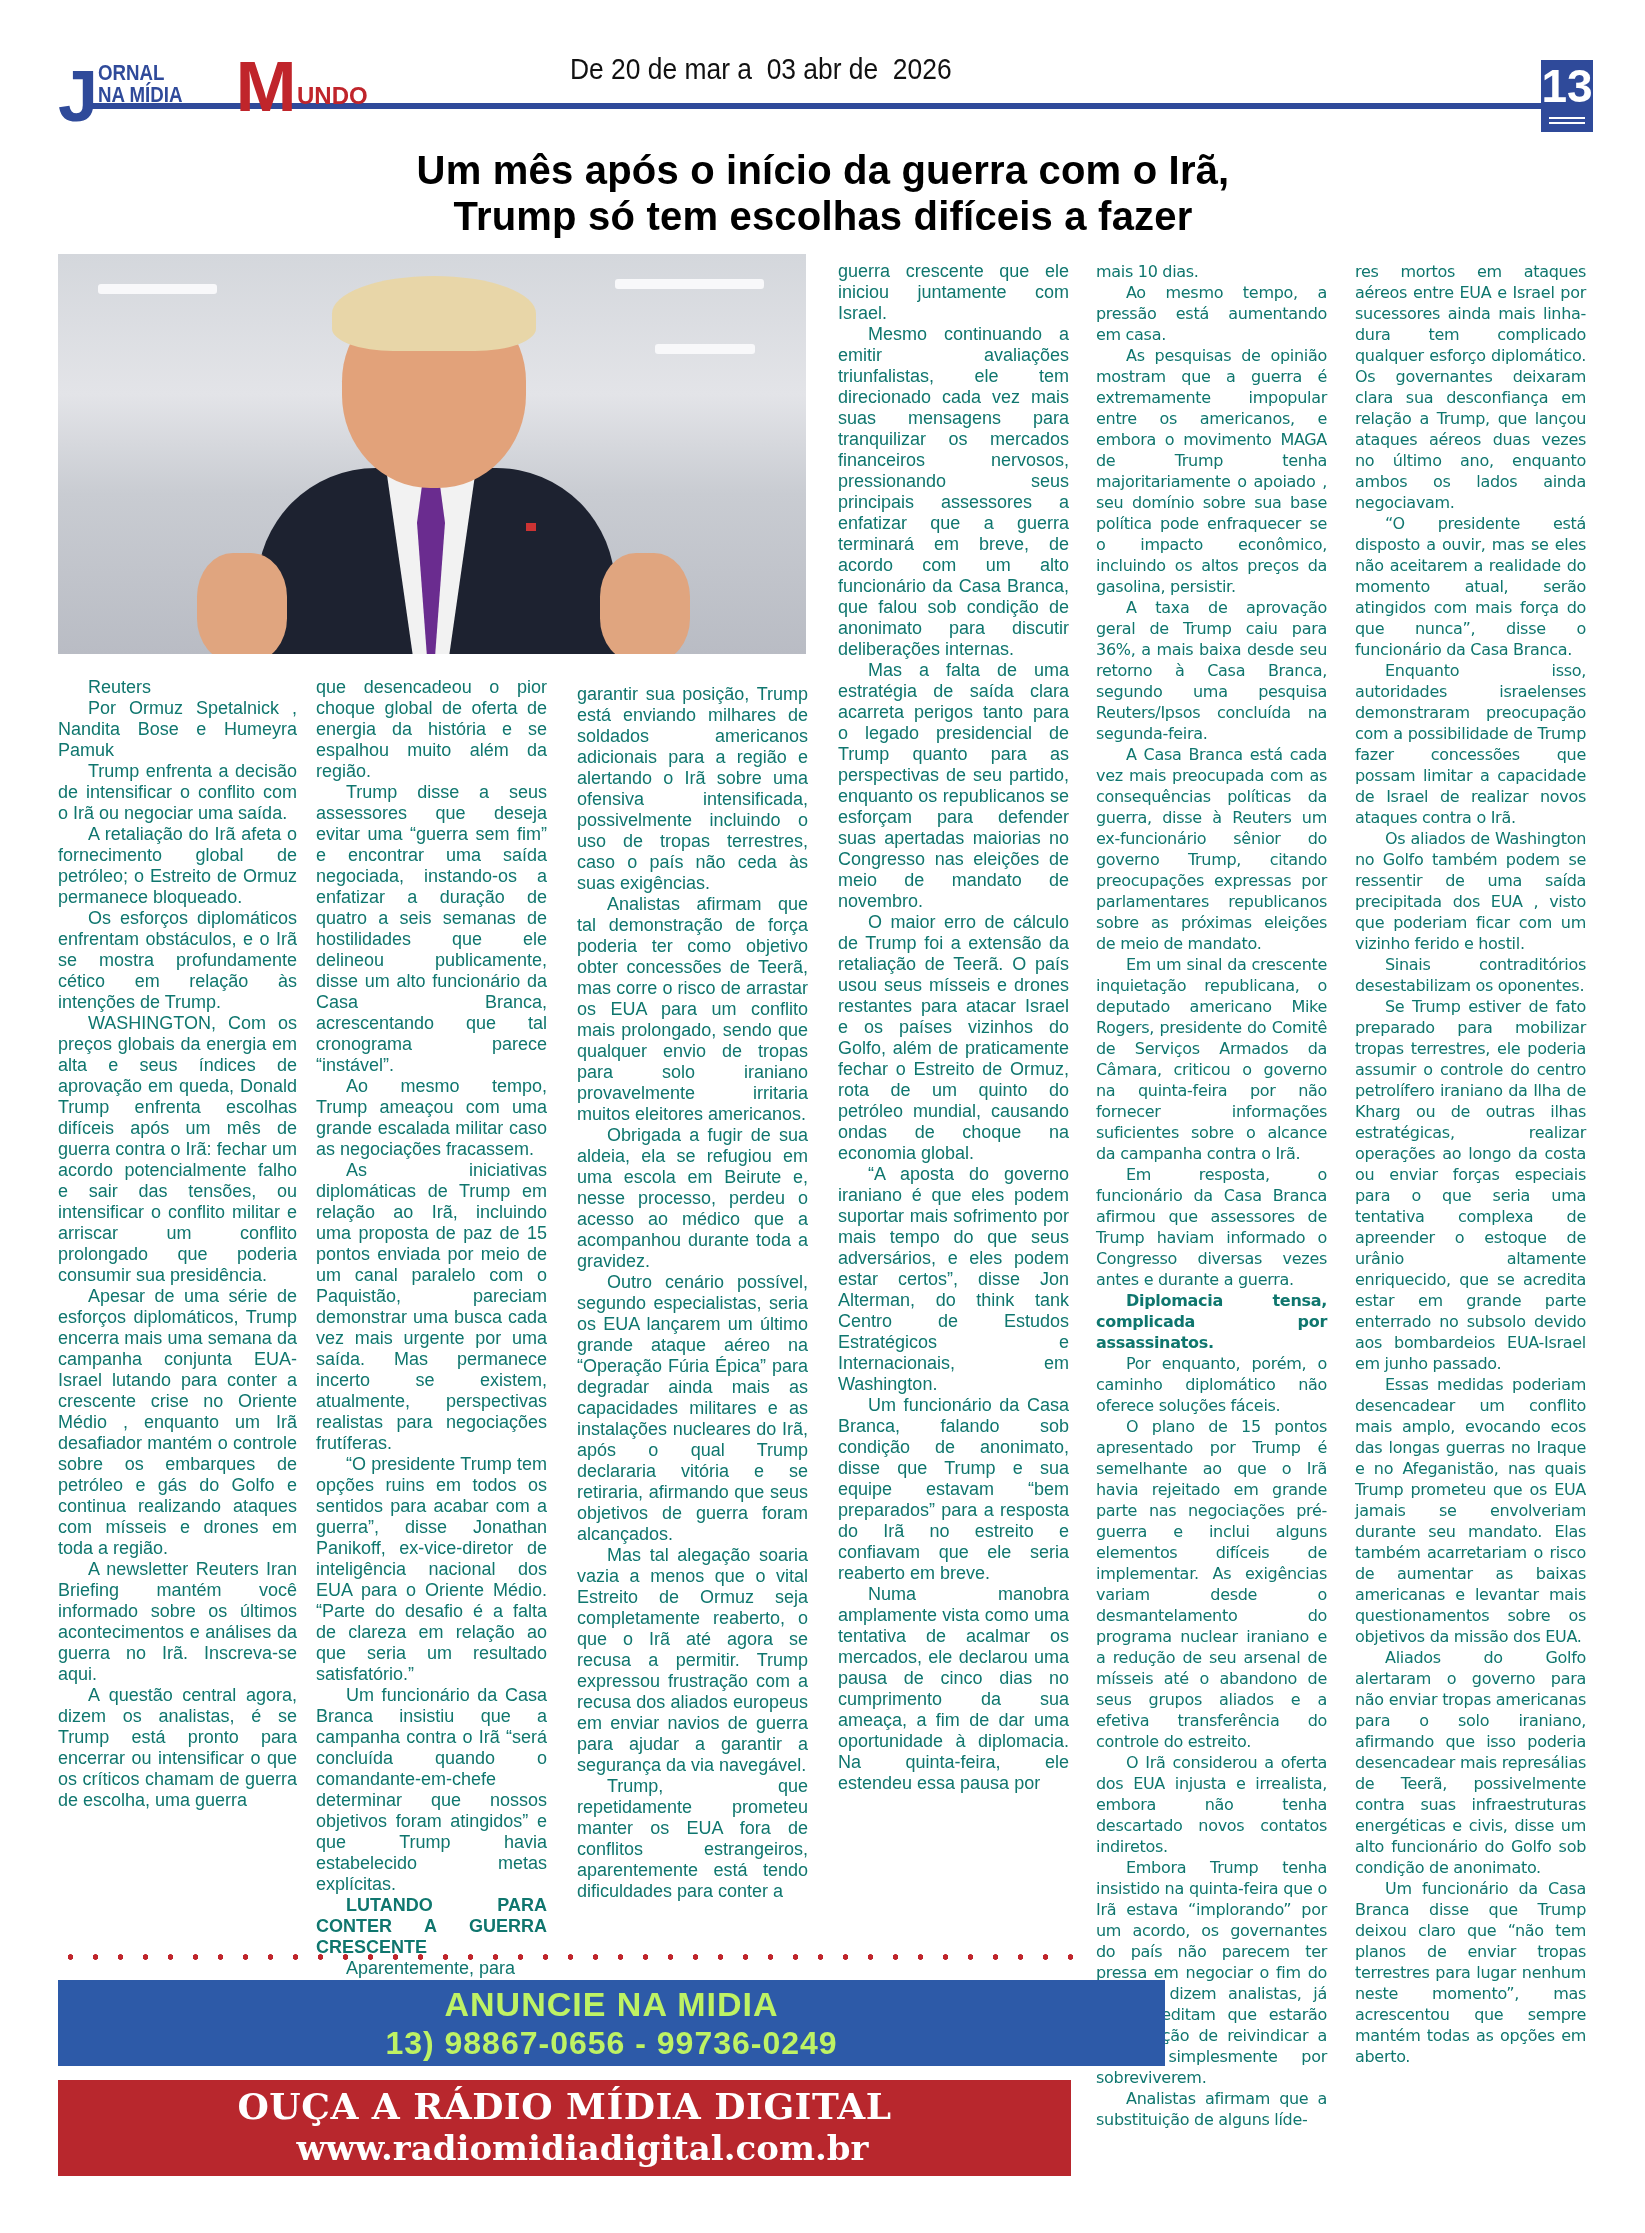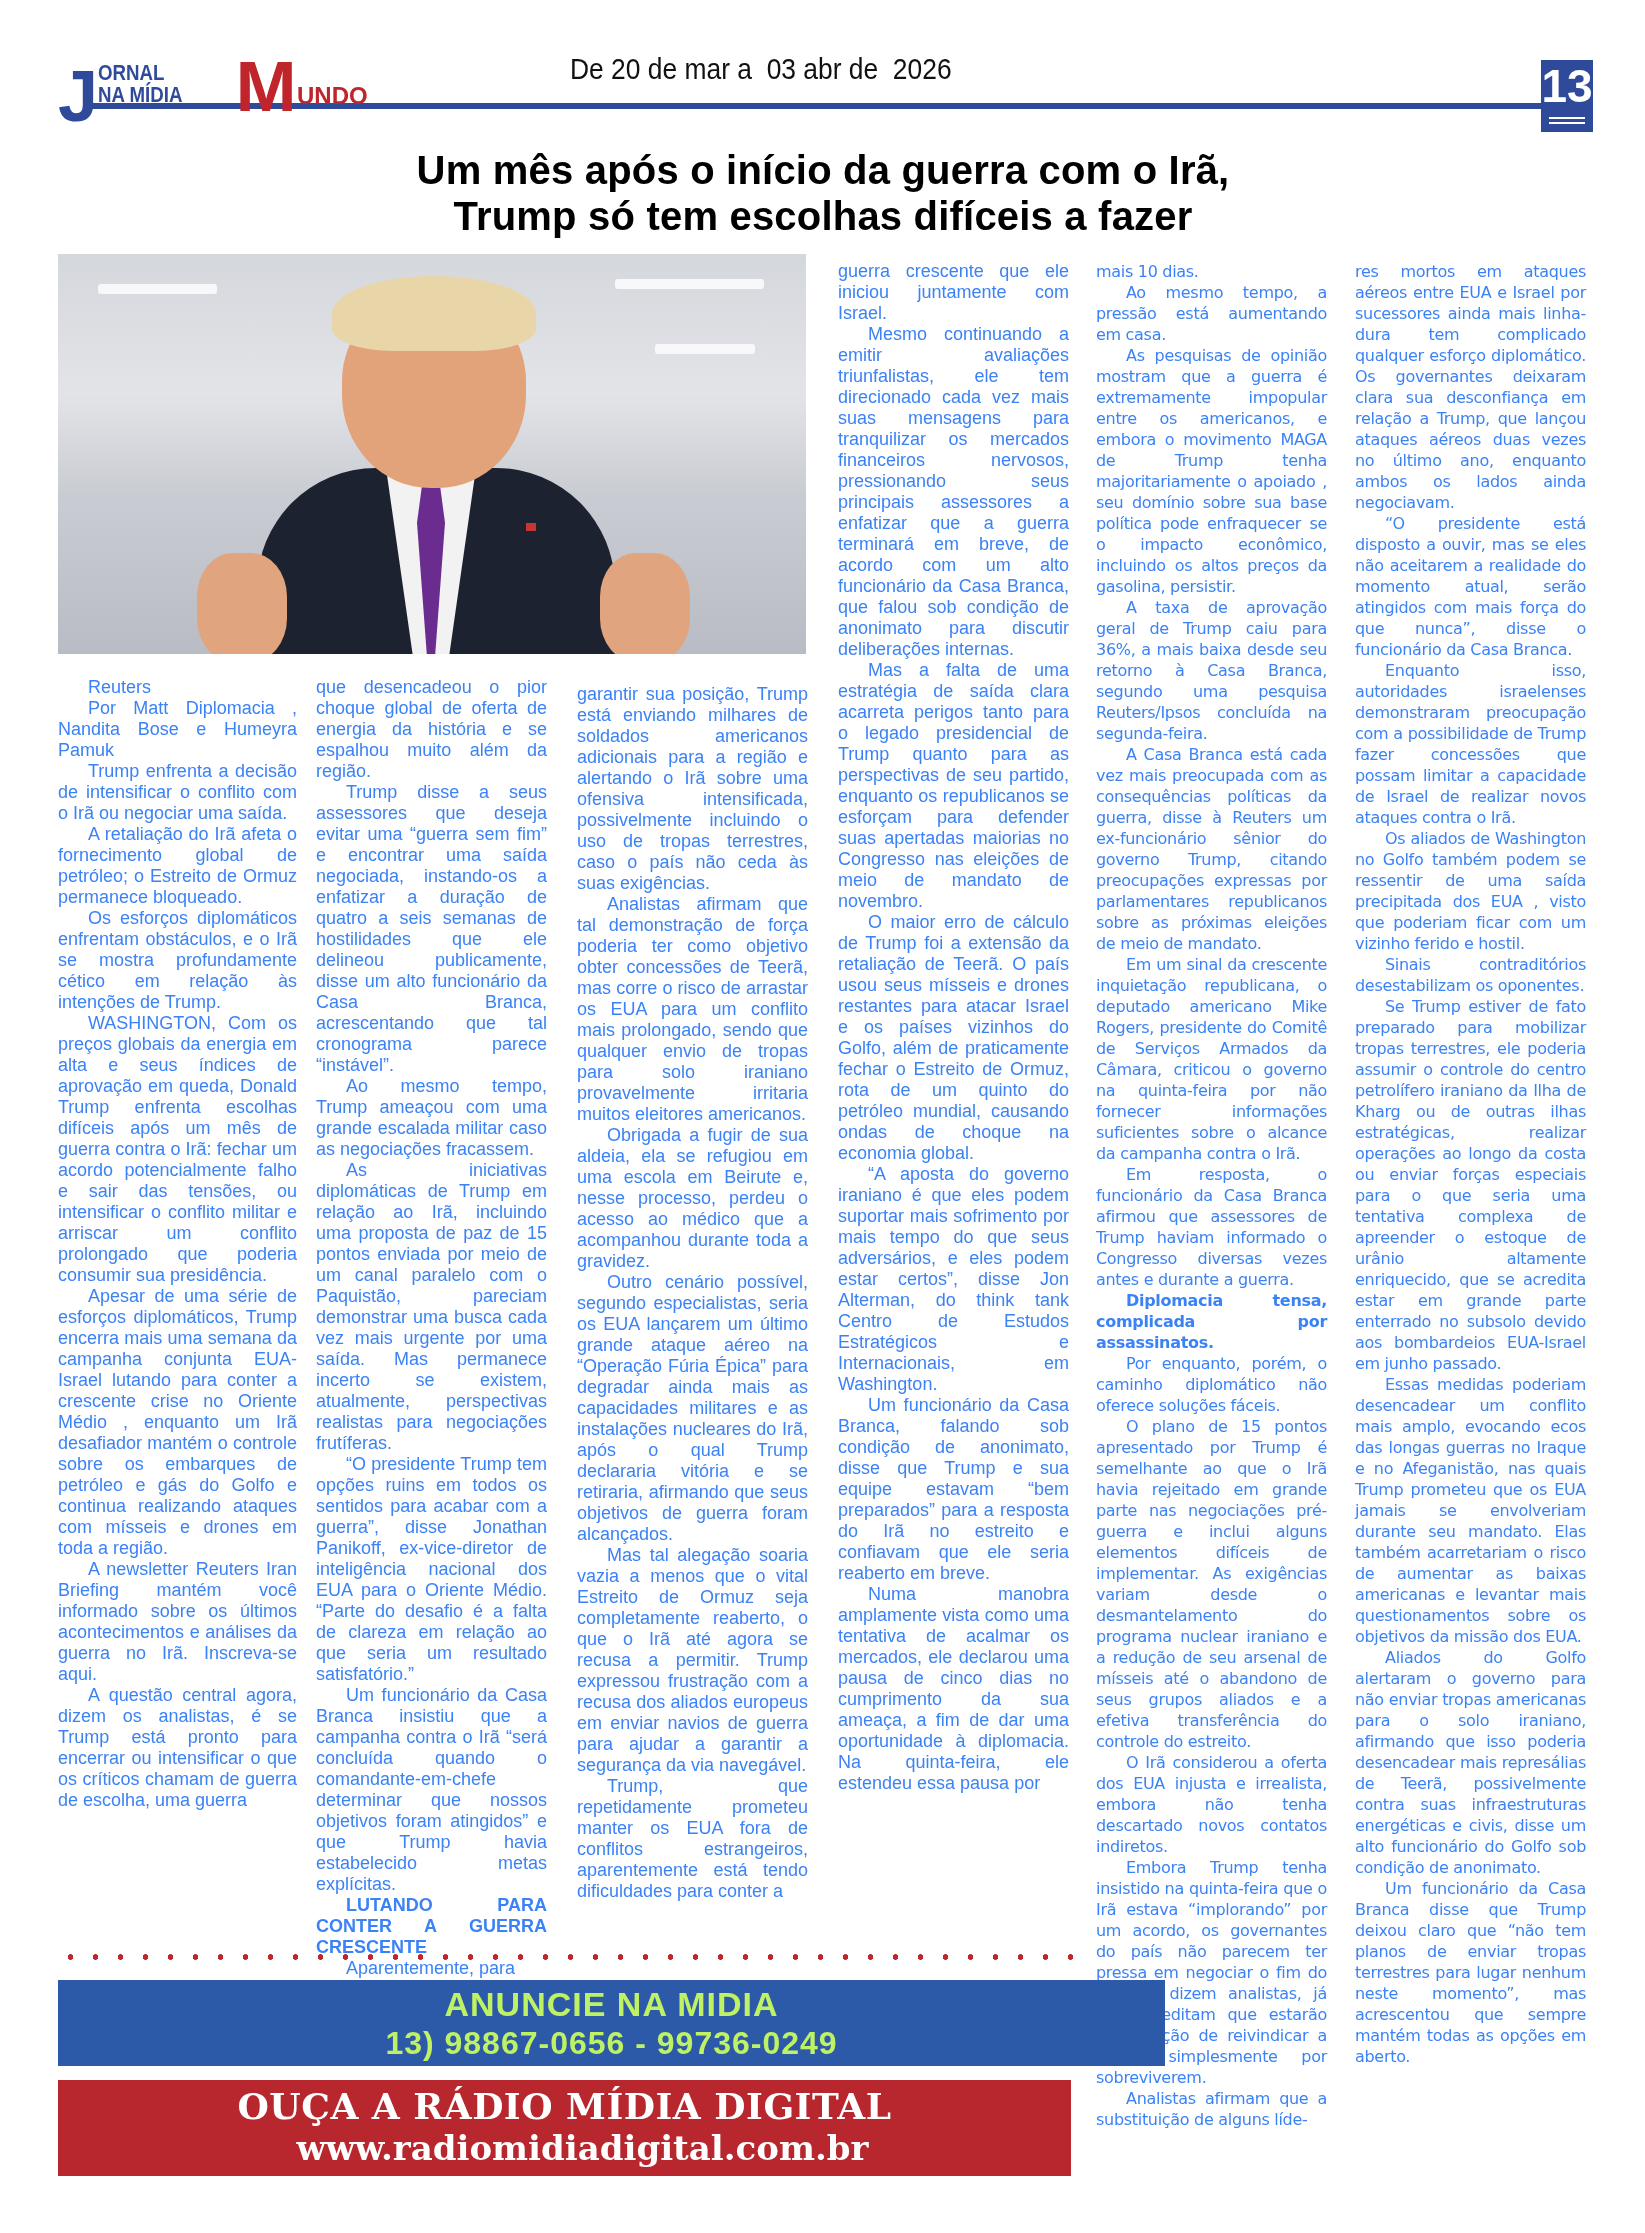--- a/index.html
+++ b/index.html
@@ -27,21 +27,21 @@
   .photo .suit { position: absolute; left: 199px; top: 214px; width: 358px; height: 199px; background: #1d2230; border-radius: 119px 119px 0 0; }
   .photo .shirt { position: absolute; left: 328px; top: 214px; width: 90px; height: 189px; background: #f2f2f2; clip-path: polygon(0 0, 100% 0, 70% 100%, 30% 100%); }
   .photo .tie { position: absolute; left: 353px; top: 224px; width: 40px; height: 179px; background: #6a2c8f; clip-path: polygon(30% 0, 70% 0, 85% 25%, 60% 100%, 40% 100%, 15% 25%); }
   .photo .head { position: absolute; left: 284px; top: 40px; width: 184px; height: 194px; background: #e2a27a; border-radius: 45% 45% 48% 48%; }
   .photo .hair { position: absolute; left: 274px; top: 22px; width: 204px; height: 75px; background: #e8d6a8; border-radius: 50% 50% 30% 30%; }
   .photo .hand-l { position: absolute; left: 139px; top: 299px; width: 90px; height: 109px; background: #e0a57f; border-radius: 40%; }
   .photo .hand-r { position: absolute; left: 542px; top: 299px; width: 90px; height: 109px; background: #e0a57f; border-radius: 40%; }
   .photo .pin { position: absolute; left: 468px; top: 269px; width: 10px; height: 8px; background: #c33; }
 
   
-  .col { position: absolute; font-family: "Liberation Sans", sans-serif; font-size: 18px; line-height: 21px; color: #3b82f6; text-align: justify; hyphens: manual; }
+  .col { position: absolute; font-family: "Liberation Sans", sans-serif; font-size: 18px; line-height: 21px; color: #0f766e; text-align: justify; hyphens: manual; }
   .col p { text-indent: 30px; margin: 0; }
   .col p.sub { font-weight: 700; }
   .col p.cont { text-indent: 0; }
   .c1 { left: 58px;  top: 677px; width: 239px; }
   .c2 { left: 316px; top: 677px; width: 231px; }
   .c3 { left: 577px; top: 677px; width: 231px; margin-top: 7px; }
   .c4 { left: 838px; top: 261px; width: 231px; }
   .c5 { left: 1096px; top: 261px; width: 231px; }
   .c6 { left: 1355px; top: 261px; width: 231px; }
   .c5, .c6 { font-family: "DejaVu Sans", sans-serif; font-size: 16px; letter-spacing: -0.3px; }
@@ -89,21 +89,21 @@
   <div class="tie"></div>
   <div class="pin"></div>
   <div class="head"></div>
   <div class="hair"></div>
   <div class="hand-l"></div>
   <div class="hand-r"></div>
 </div>
 
 <div class="col c1">
     <p>Reuters</p>
-    <p>Por Matt Diplomacia , Nandita Bose e Humeyra Pamuk</p>
+    <p>Por Ormuz Spetalnick , Nandita Bose e Humeyra Pamuk</p>
     <p>Trump enfrenta a decisão de intensificar o conflito com o Irã ou negociar uma saída.</p>
     <p>A retaliação do Irã afeta o fornecimento global de petróleo; o Estreito de Ormuz permanece bloqueado.</p>
     <p>Os esforços diplomáticos enfrentam obstáculos, e o Irã se mostra profundamente cético em relação às intenções de Trump.</p>
     <p>WASHINGTON, Com os preços globais da energia em alta e seus índices de aprovação em queda, Donald Trump enfrenta escolhas difíceis após um mês de guerra contra o Irã: fechar um acordo potencialmente falho e sair das tensões, ou intensificar o conflito militar e arriscar um conflito prolongado que poderia consumir sua presidência.</p>
     <p>Apesar de uma série de esforços diplomáticos, Trump encerra mais uma semana da campanha conjunta EUA-Israel lutando para conter a crescente crise no Oriente Médio , enquanto um Irã desafiador mantém o controle sobre os embarques de petróleo e gás do Golfo e continua realizando ataques com mísseis e drones em toda a região.</p>
     <p>A newsletter Reuters Iran Briefing mantém você informado sobre os últimos acontecimentos e análises da guerra no Irã. Inscreva-se aqui.</p>
     <p>A questão central agora, dizem os analistas, é se Trump está pronto para encerrar ou intensificar o que os críticos chamam de guerra de escolha, uma guerra</p>
   </div>
 <div class="col c2">
     <p class="cont">que desencadeou o pior choque global de oferta de energia da história e se espalhou muito além da região.</p>

